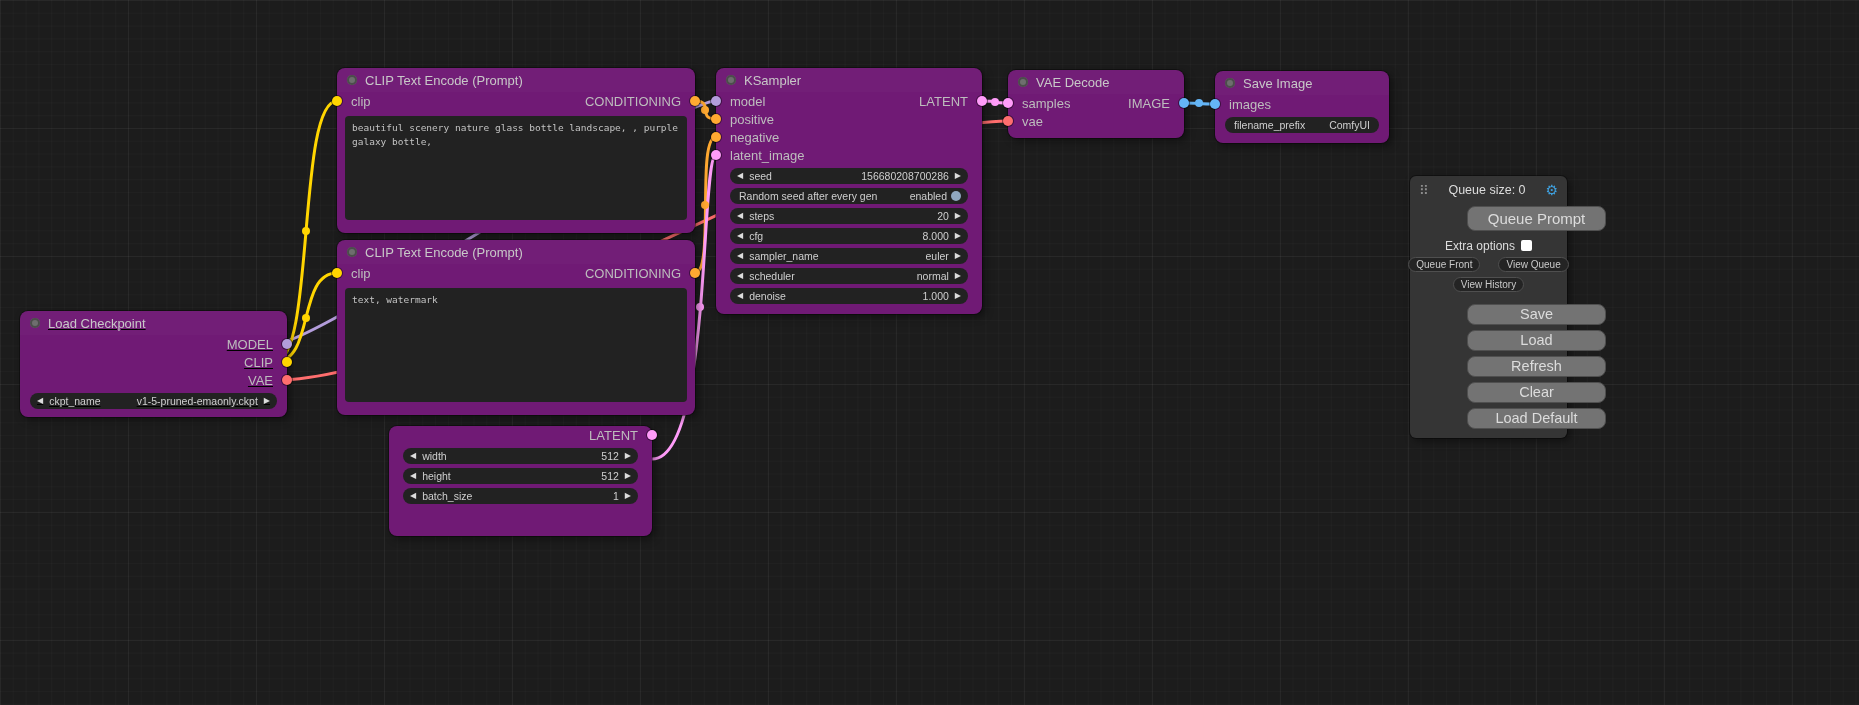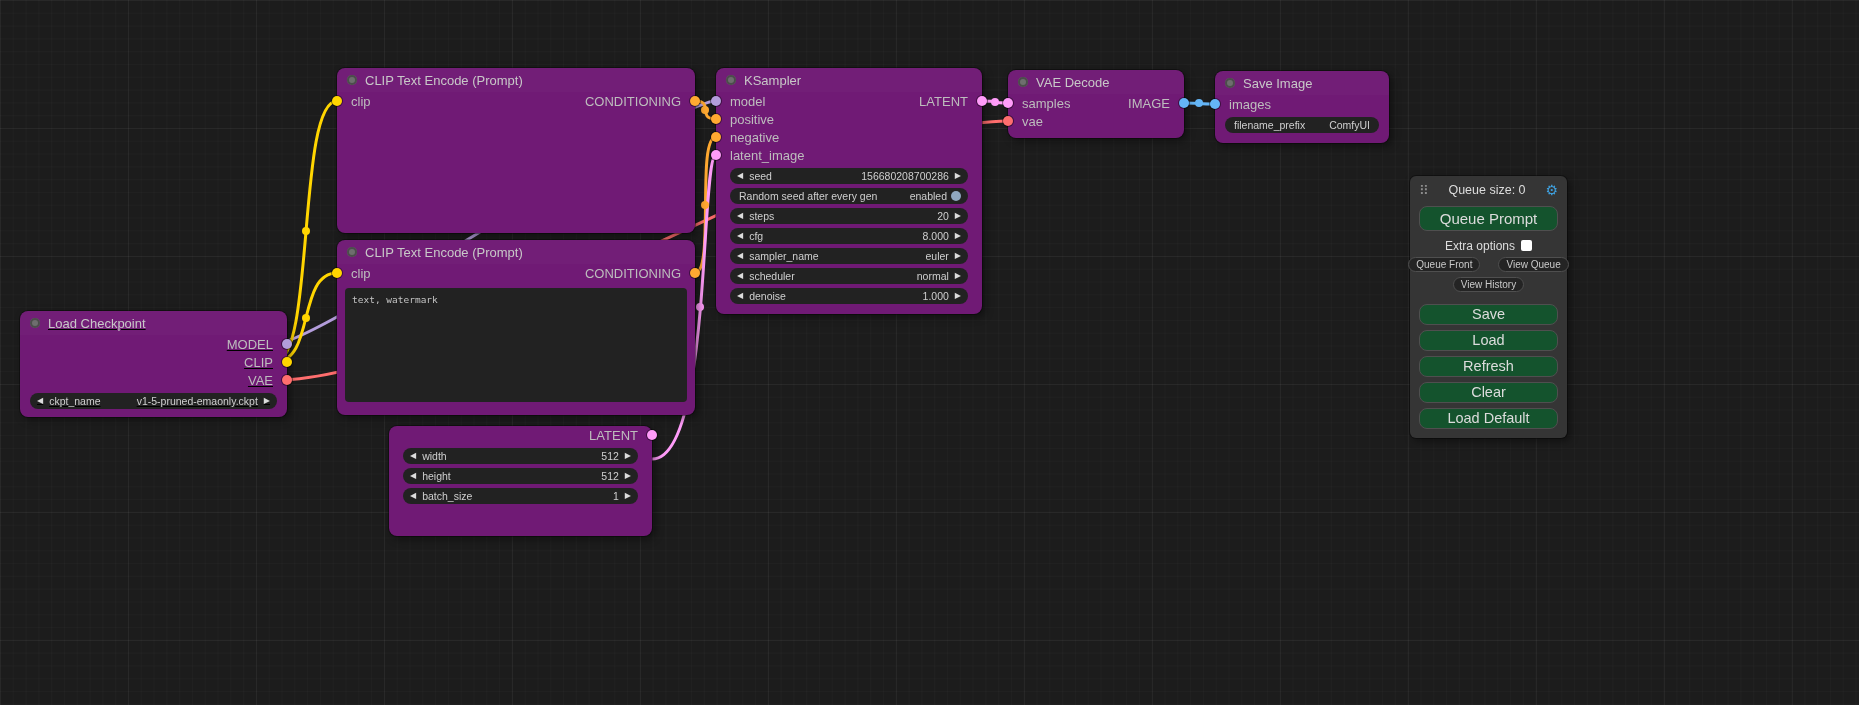--- a/index.html
+++ b/index.html
@@ -95,30 +95,31 @@
     box-shadow: 0 0 0 1px rgba(0,0,0,0.35), 3px 3px 8px rgba(0,0,0,0.45);
     padding: 6px 9px 9px;
     z-index: 3;
   }
   .menu-header { display: flex; align-items: center; font-size: 12.5px; color: #dddddd; }
   .drag { color: #8d8d8d; font-size: 13px; cursor: move; flex: none; }
   .queue-size { flex: 1; text-align: center; }
   .gear { font-size: 14px; flex: none; }
   .btn {
     display: block; width: 100%;
-    background: #14532d;
+    background: #737373;
     border: 1px solid #4f4f4f;
     border-radius: 8px;
     color: #dcdcdc;
     font-size: 14.5px;
     text-align: center;
     padding: 1px 0 2px;
     margin-top: 5px;
     font-family: inherit;
     cursor: pointer;
+    margin-left: 48px;
   }
   .btn-queue { font-size: 15px; padding: 3px 0; margin-top: 8px; }
   .extra-row {
     display: flex; align-items: center; justify-content: center;
     gap: 6px; margin-top: 8px;
     font-size: 12px; color: #dddddd; height: 13px;
   }
   .checkbox { width: 11px; height: 11px; background: #ffffff; border-radius: 2px; flex: none; }
   .small-row { display: flex; justify-content: center; gap: 18px; margin-top: 5px; }
   .btn-sm {
@@ -191,20 +192,21 @@
   <div class="node-title">
     <span class="title-dot"></span>
     <span>CLIP Text Encode (Prompt)</span>
   </div>
   <div class="slot-row">
     <span class="slot-dot in" style="background-color: rgb(255, 213, 0);"></span>
     <span>clip</span>
     <span class="slot-out-label">CONDITIONING</span>
     <span class="slot-dot out" style="background-color: rgb(255, 169, 49);"></span>
   </div>
+  <div class="prompt" style="height:104px;">beautiful scenery nature glass bottle landscape, , purple galaxy bottle,</div>
 </div>
 
 <div class="node" style="left:337px; top:240px; width:358px; height:175px;">
   <div class="node-title">
     <span class="title-dot"></span>
     <span>CLIP Text Encode (Prompt)</span>
   </div>
   <div class="slot-row">
     <span class="slot-dot in" style="background-color: rgb(255, 213, 0);"></span>
     <span>clip</span>

